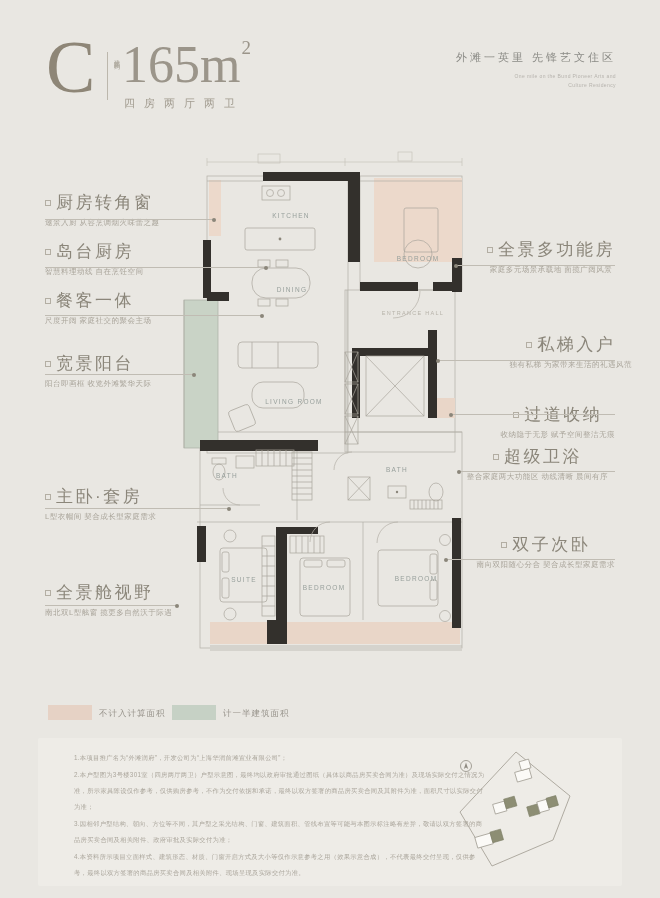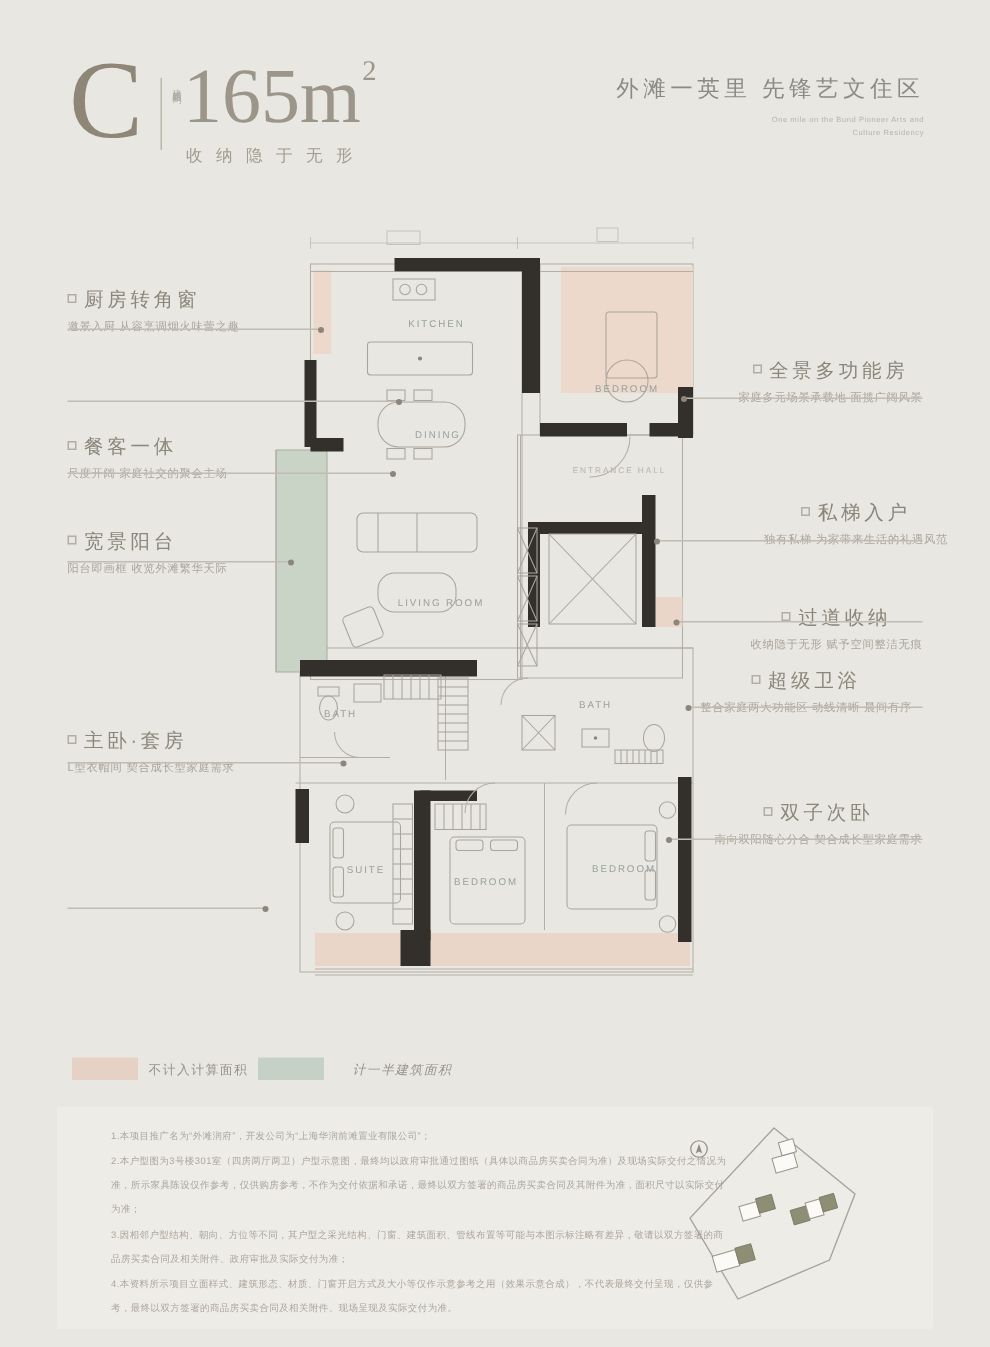--- a/index.html
+++ b/index.html
@@ -7,26 +7,26 @@
   .page{position:relative;width:660px;height:898px;background:#e9e7e2;overflow:hidden;margin:0 auto;}
 
   
   .type-letter{position:absolute;left:46px;top:30px;font-family:"Liberation Serif",serif;font-size:74px;line-height:1;color:#8e8677;}
   .hdr-divider{position:absolute;left:107px;top:52px;width:1px;height:48px;background:#bcb7ac;}
   .vert-label{position:absolute;left:112px;top:55px;writing-mode:vertical-rl;font-size:6px;letter-spacing:1px;color:#b0aba0;}
   .area-wrap{position:absolute;left:122px;top:38px;font-family:Liberation Serif, serif;font-size:52px;color:#9b958a;line-height:1;}
   .area-wrap sup{font-size:19px;vertical-align:28px;margin-left:1px;}
   .layout-text{position:absolute;left:124px;top:96px;font-size:11px;letter-spacing:9px;color:#a29c90;}
   .project-block{position:absolute;right:44px;top:50px;text-align:right;}
-  .project-name{font-size:15px;letter-spacing:3px;color:#8b8b86;}
+  .project-name{font-size:11px;letter-spacing:3px;color:#8b8b86;}
   .project-en{margin-top:7px;font-size:5px;line-height:1.7;color:#b6b3ad;letter-spacing:.4px;}
 
   
   .callout{position:absolute;}
-  .callout .co-title{font-size:13px;letter-spacing:2.5px;color:#8b867a;white-space:nowrap;}
+  .callout .co-title{font-size:17px;letter-spacing:2.5px;color:#8b867a;white-space:nowrap;}
   .callout .bullet{display:inline-block;width:4px;height:4px;border:1px solid #b3aea3;margin-right:5px;vertical-align:2px;}
   .callout .co-sub{margin-top:4px;font-size:7.5px;letter-spacing:.5px;color:#aaa59b;white-space:nowrap;}
   .callout.right{text-align:center;}
   .leader{position:absolute;height:1px;background:#c0bcb3;}
   .leader .dot{position:absolute;top:-1.5px;width:4px;height:4px;border-radius:50%;background:#8b867a;}
   .leader .dot.r{right:-1px;} .leader .dot.l{left:-1px;}
 
   
   .legend-swatch{position:absolute;width:44px;height:15px;}
   .legend-label{position:absolute;font-size:8.5px;color:#96928a;letter-spacing:1px;top:708px;}
@@ -48,21 +48,21 @@
 </style>
 </head>
 <body>
 
 <div class="page">
 
   <div class="type-letter">C</div>
   <div class="hdr-divider"></div>
   <div class="vert-label">建筑面积约</div>
   <div class="area-wrap"><span>165m</span><sup>2</sup></div>
-  <div class="layout-text">收纳隐于无形</div>
+  <div class="layout-text">四房两厅两卫</div>
   <div class="project-block">
     <div class="project-name">外滩一英里  先锋艺文住区</div>
     <div class="project-en">
       <span>One mile on the Bund Pioneer Arts and</span><br>
       <span>Culture Residency</span>
     </div>
   </div>
 
   <svg class="plan-svg" width="312" height="520" viewBox="168 148 312 520">
 
@@ -245,20 +245,24 @@
   </svg>
 
   <div class="callout" style="left:45px;top:191px;">
     <div class="co-title"><span class="bullet"></span><span>厨房转角窗</span></div>
     <div class="co-sub">邀景入厨 从容烹调烟火味蕾之趣</div>
   </div>
   <div class="leader" style="left:45px;top:219px;width:170px;">
       <span class="dot r"></span>
     </div>
 
+  <div class="callout" style="left:45px;top:240px;">
+    <div class="co-title"><span class="bullet"></span><span>岛台厨房</span></div>
+    <div class="co-sub">智慧料理动线 自在烹饪空间</div>
+  </div>
   <div class="leader" style="left:45px;top:267px;width:222px;">
       <span class="dot r"></span>
     </div>
 
   <div class="callout" style="left:45px;top:289px;">
     <div class="co-title"><span class="bullet"></span><span>餐客一体</span></div>
     <div class="co-sub">尺度开阔 家庭社交的聚会主场</div>
   </div>
   <div class="leader" style="left:45px;top:315px;width:218px;">
       <span class="dot r"></span>
@@ -273,20 +277,24 @@
     </div>
 
   <div class="callout" style="left:45px;top:485px;">
     <div class="co-title"><span class="bullet"></span><span>主卧·套房</span></div>
     <div class="co-sub">L型衣帽间 契合成长型家庭需求</div>
   </div>
   <div class="leader" style="left:45px;top:508px;width:185px;">
       <span class="dot r"></span>
     </div>
 
+  <div class="callout" style="left:45px;top:581px;">
+    <div class="co-title"><span class="bullet"></span><span>全景舱视野</span></div>
+    <div class="co-sub">南北双L型舷窗 揽更多自然沃于际遇</div>
+  </div>
   <div class="leader" style="left:45px;top:605px;width:133px;">
       <span class="dot r"></span>
     </div>
 
   <div class="callout right" style="right:45px;top:238px;">
     <div class="co-title"><span class="bullet"></span><span>全景多功能房</span></div>
     <div class="co-sub">家庭多元场景承载地 面揽广阔风景</div>
   </div>
   <div class="leader" style="left:455px;top:265px;width:160px;">
       <span class="dot l"></span>
@@ -320,21 +328,21 @@
     <div class="co-title"><span class="bullet"></span><span>双子次卧</span></div>
     <div class="co-sub">南向双阳随心分合 契合成长型家庭需求</div>
   </div>
   <div class="leader" style="left:445px;top:559px;width:170px;">
       <span class="dot l"></span>
     </div>
 
   <div class="legend-swatch" style="left:48px;top:705px;background:#e6d2c5;"></div>
   <div class="legend-label" style="left:99px;text-align:right;">不计入计算面积</div>
   <div class="legend-swatch" style="left:172px;top:705px;background:#c6d1c5;"></div>
-  <div class="legend-label" style="left:235px;font-style:italic;">计一半建筑面积</div>
+  <div class="legend-label" style="left:223px;">计一半建筑面积</div>
 
   <div class="disclaimer">
     <div class="txt">
       <p>1.本项目推广名为“外滩润府”，开发公司为“上海华润前滩置业有限公司”；</p>
       <p>2.本户型图为3号楼301室（四房两厅两卫）户型示意图，最终均以政府审批通过图纸（具体以商品房买卖合同为准）及现场实际交付之情况为准，所示家具陈设仅作参考，仅供购房参考，不作为交付依据和承诺，最终以双方签署的商品房买卖合同及其附件为准，面积尺寸以实际交付为准；</p>
       <p>3.因相邻户型结构、朝向、方位等不同，其户型之采光结构、门窗、建筑面积、管线布置等可能与本图示标注略有差异，敬请以双方签署的商品房买卖合同及相关附件、政府审批及实际交付为准；</p>
       <p>4.本资料所示项目立面样式、建筑形态、材质、门窗开启方式及大小等仅作示意参考之用（效果示意合成），不代表最终交付呈现，仅供参考，最终以双方签署的商品房买卖合同及相关附件、现场呈现及实际交付为准。</p>
     </div>
     <svg class="siteplan" width="160" height="135" viewBox="0 0 160 135">
       <circle cx="12" cy="22" r="5.5" fill="none" stroke="#8f8b82" stroke-width="0.8"></circle>

